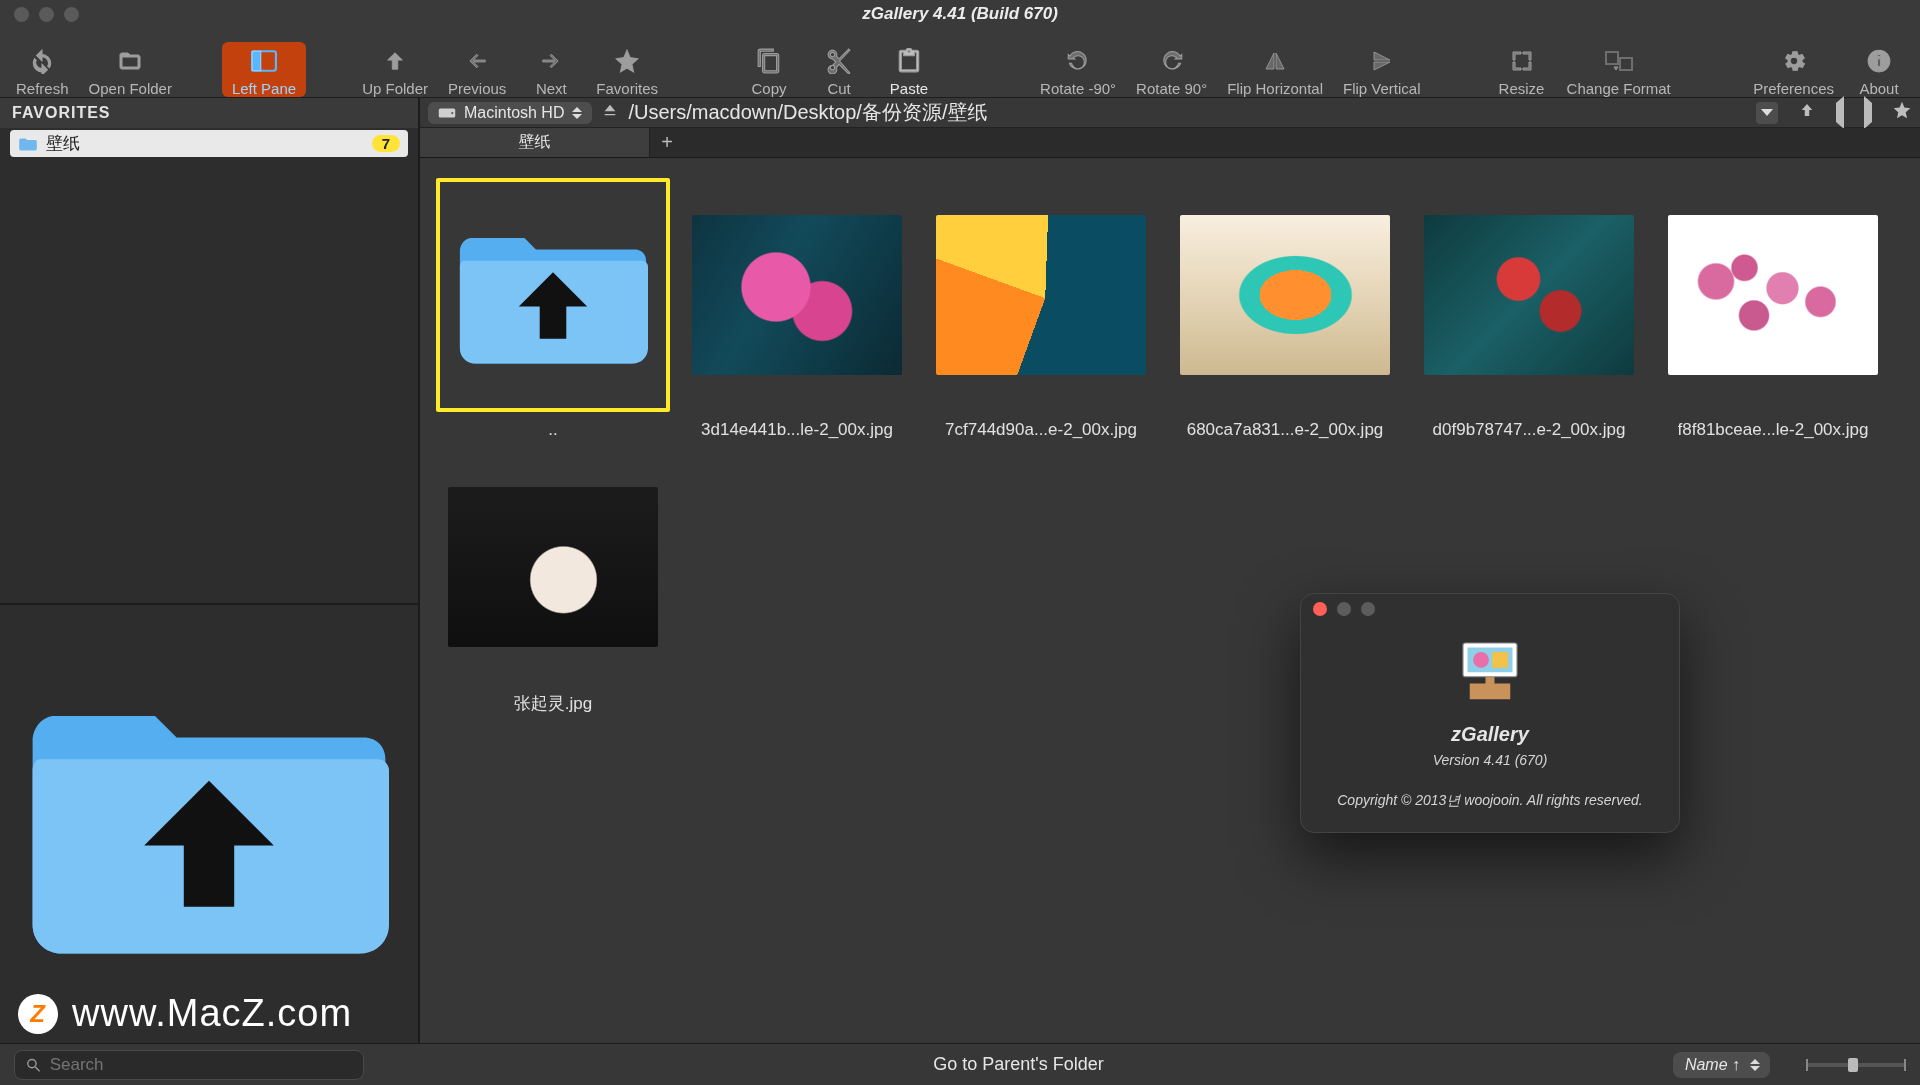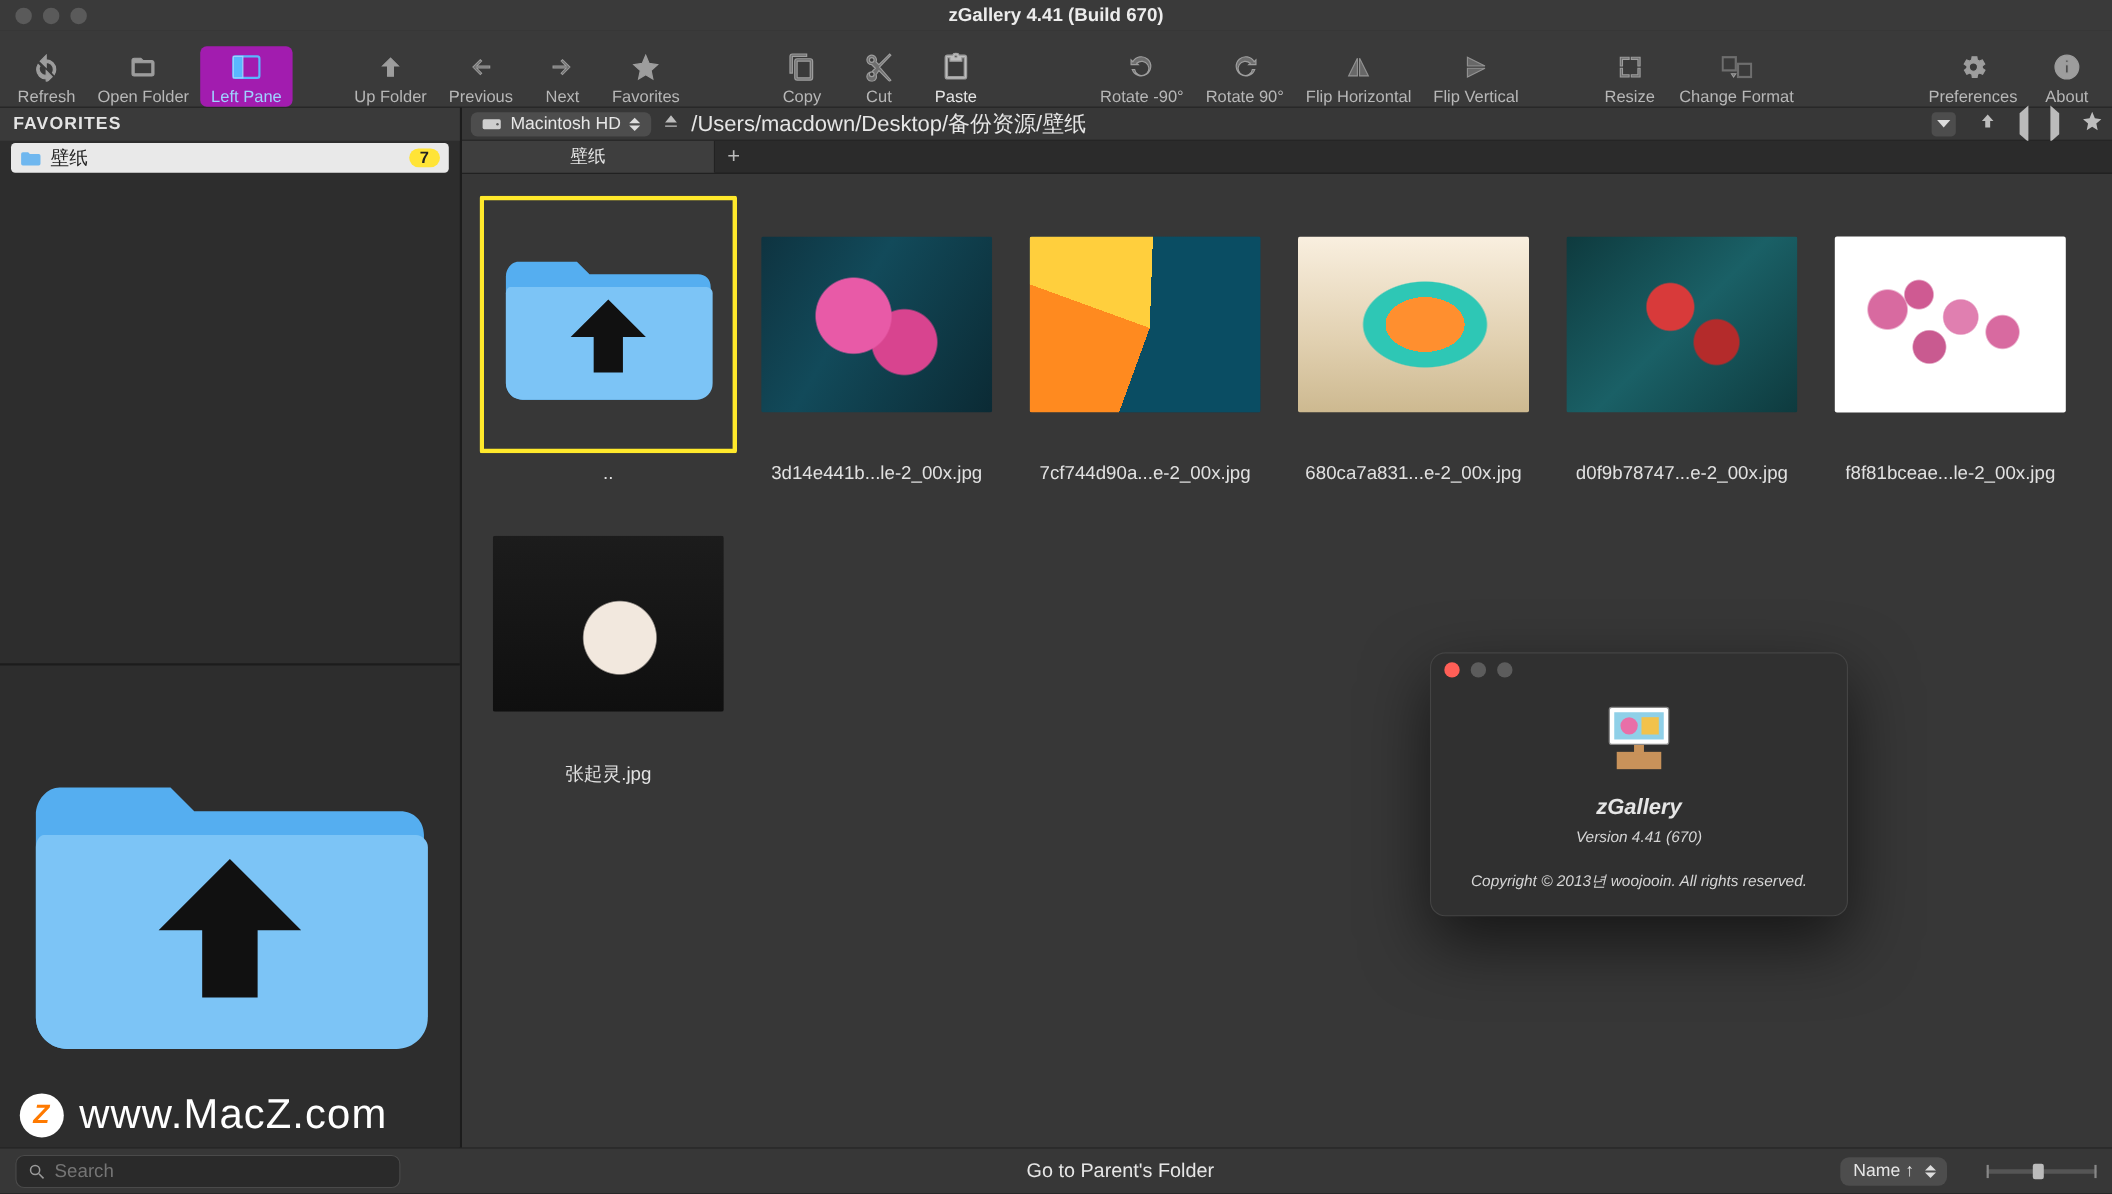--- a/index.html
+++ b/index.html
@@ -1,31 +1,31 @@
 <!DOCTYPE html>
 <html><head>
 <meta charset="utf-8">
 <style>
   * { box-sizing: border-box; margin: 0; padding: 0; }
   html, body { width: 1920px; height: 1085px; overflow: hidden; font-family: -apple-system, "Helvetica Neue", Arial, sans-serif; background:#000; }
   body { background:#2d2d2d; color:#ccc; font-size:17px; }
 
   
-  .titlebar { height:28px; background:#3a3a3a; display:flex; align-items:center; position:relative; }
+  .titlebar { height:28px; background:#3a3a3a; display:flex; align-items:center; position:relative;font-style:italic; }
   .traffic { display:flex; gap:10px; padding-left:14px; }
   .dot { width:15px; height:15px; border-radius:50%; background:#5a5a5a; }
   .titlebar .title { position:absolute; left:0; right:0; text-align:center; font-weight:700; color:#ececec; font-size:17px; }
 
   
   .toolbar { height:70px; background:#3a3a3a; display:flex; align-items:flex-end; padding:4px 6px 0 6px; border-bottom:1px solid #1d1d1d; }
   .tgroup { display:flex; }
   .tbtn { display:flex; flex-direction:column; align-items:center; justify-content:flex-start; padding:4px 10px 0 10px; min-width:70px; color:#9d9d9d; cursor:pointer; border-radius:6px; }
   .tbtn .ic { height:30px; display:flex; align-items:center; justify-content:center; }
   .tbtn .lbl { font-size:15px; margin-top:4px; color:#b7b7b7; }
-  .tbtn.active { background:#a21caf; }
+  .tbtn.active { background:#c2410c;margin-left:40px; }
   .tbtn.active .lbl, .tbtn.active svg { color:#9fd3ff; }
   .tbtn.primary .lbl { color:#e6e6e6; }
   .toolbar .spacer { flex:1; }
   .tbtn svg { fill:currentColor; stroke:currentColor; }
 
   
   .main { display:flex; height:calc(1085px - 28px - 70px - 42px); }
 
   
   .sidebar { width:420px; background:#2d2d2d; display:flex; flex-direction:column; border-right:2px solid #1c1c1c; }
@@ -107,21 +107,21 @@
   .about .aicon { width:72px; height:72px; margin:0 auto 12px; }
   .about h3 { font-size:20px; font-weight:700; margin-bottom:6px; }
   .about .ver { font-size:14px; color:#d5d5d5; margin-bottom:24px; }
   .about .cpy { font-size:14px; color:#d5d5d5; }
 
   
   .status { height:42px; background:#373737; border-top:1px solid #1c1c1c; display:flex; align-items:center; padding:0 14px; gap:20px; }
   .search { display:flex; align-items:center; background:#2a2a2a; border:1px solid #4a4a4a; border-radius:8px; padding:4px 10px; width:350px; color:#a9a9a9; }
   .search svg { margin-right:8px; }
   .status .mid { flex:1; text-align:center; color:#e6e6e6; font-size:18px; }
-  .sort-sel { margin-left:auto; background:#4d4d4d; color:#e6e6e6; border-radius:8px; padding:4px 30px 4px 12px; font-size:16px; position:relative; }
+  .sort-sel { margin-left:auto; background:#4d4d4d; color:#e6e6e6; border-radius:8px; padding:4px 30px 4px 12px; font-size:16px; position:relative;font-style:italic; }
   .sort-sel .caret { position:absolute; right:10px; top:50%; transform:translateY(-50%); display:flex; flex-direction:column; gap:2px; }
   .sort-sel .caret .up { width:0;height:0;border-left:5px solid transparent;border-right:5px solid transparent;border-bottom:5px solid #ddd; }
   .sort-sel .caret .dn { width:0;height:0;border-left:5px solid transparent;border-right:5px solid transparent;border-top:5px solid #ddd; }
   .zoom { display:flex; align-items:center; gap:6px; margin-left:16px; }
   .zoom .track { width:100px; height:4px; background:#555; border-radius:2px; position:relative; }
   .zoom .track::before,.zoom .track::after { content:"";position:absolute;top:-4px;width:2px;height:12px;background:#888; }
   .zoom .track::before{left:0;} .zoom .track::after{right:0;}
   .zoom .knob { position:absolute; left:42%; top:-5px; width:10px;height:14px;background:#bbb;border-radius:2px; }
 
   

